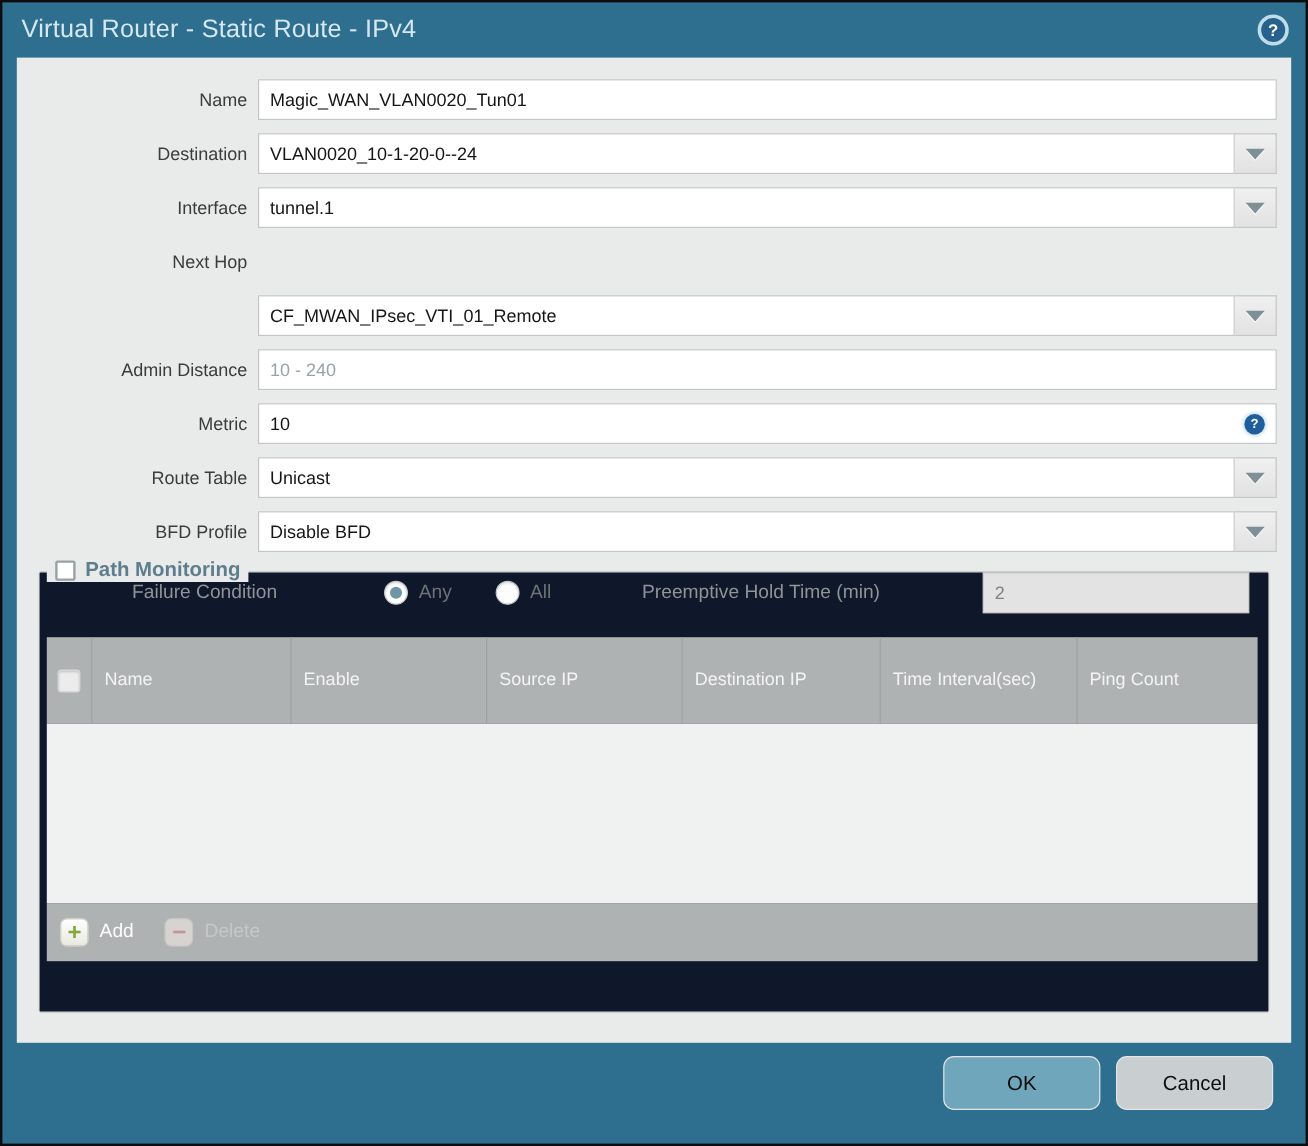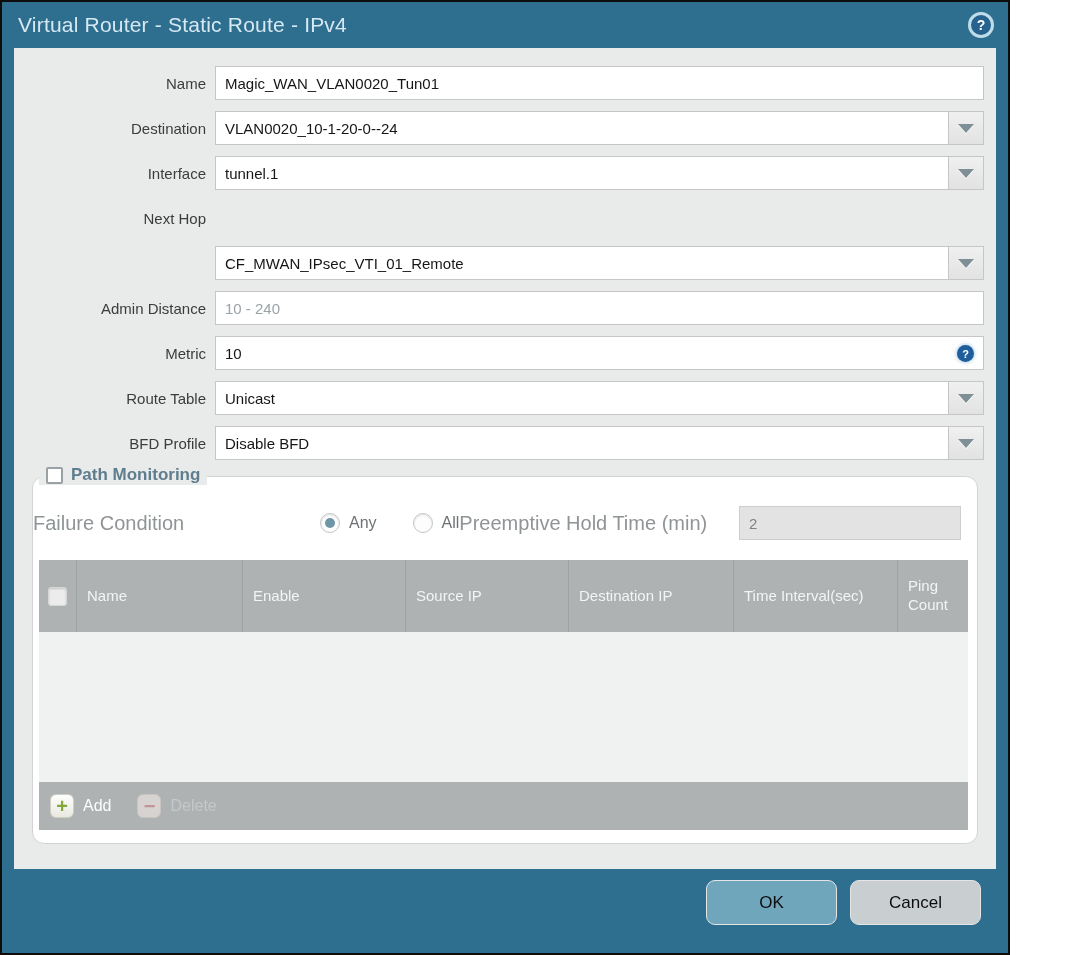--- a/index.html
+++ b/index.html
@@ -1,18 +1,18 @@
 <!DOCTYPE html>
 <html><head>
 <meta charset="utf-8">
 <style>
   * { margin:0; padding:0; box-sizing:border-box; }
   html,body { width:1090px; height:955px; font-family:"Liberation Sans", sans-serif; }
   .dialog {
-    position:relative; width:1010px; height:955px;
+    position:relative; width:1090px; height:955px;
     background:#2e6e8e; border:2px solid #0d0d0d; overflow:hidden;
   }
   
   .titlebar {
     height:46px; display:flex; align-items:center; justify-content:space-between;
     padding:0 14px 0 16px;
   }
   .title { color:#d6e9f3; font-size:21px; letter-spacing:0.2px; }
   .help-icon {
     width:26px; height:26px; border-radius:50%;
@@ -49,32 +49,32 @@
   }
   .info-icon {
     position:absolute; right:10px; top:9px; width:17px; height:17px; border-radius:50%;
     background:#1d5e9b; color:#fff; font-size:11px; font-weight:bold;
     display:flex; align-items:center; justify-content:center;
     box-shadow:0 0 4px #8db9da; cursor:pointer;
   }
   
   .pm {
     position:relative; margin:16px 18px 0 18px; height:368px;
-    border:1px solid #d2d3d3; border-radius:12px; background:#ffffff; padding-top:29px;
+    border:1px solid #d2d3d3; border-radius:2px; background:#0f172a; 
   }
   .pm-legend {
     position:absolute; top:-12px; left:6px; background:#e9eaea; padding:0 7px;
     display:flex; align-items:center; gap:8px;
   }
   .pm-checkbox {
     width:17px; height:17px; background:#fff; border:2px solid #99a1a4; border-radius:2px; cursor:pointer;
   }
   .pm-title { color:#5e7e8e; font-size:17px; font-weight:bold; }
   .pmrow { display:flex; align-items:center; height:34px; margin-bottom:20px; }
-  .pm-label { color:#8f9496; font-size:20px; text-align:left; white-space:nowrap; }
+  .pm-label { color:#8f9496; font-size:16px; text-align:center; white-space:nowrap; }
   .fc-label { width:287px; flex:0 0 287px; padding-right:12px; }
   .radio {
     width:20px; height:20px; border-radius:50%; background:#fdfdfd;
     border:1px solid #c2c6c8; box-shadow:inset 0 1px 2px rgba(0,0,0,0.12);
     display:flex; align-items:center; justify-content:center; cursor:pointer;
   }
   .radio.checked::after {
     content:""; width:10px; height:10px; border-radius:50%; background:#6e96a6; display:block;
   }
   .radio-label { color:#6d7274; font-size:16px; margin:0 0 0 9px; }

